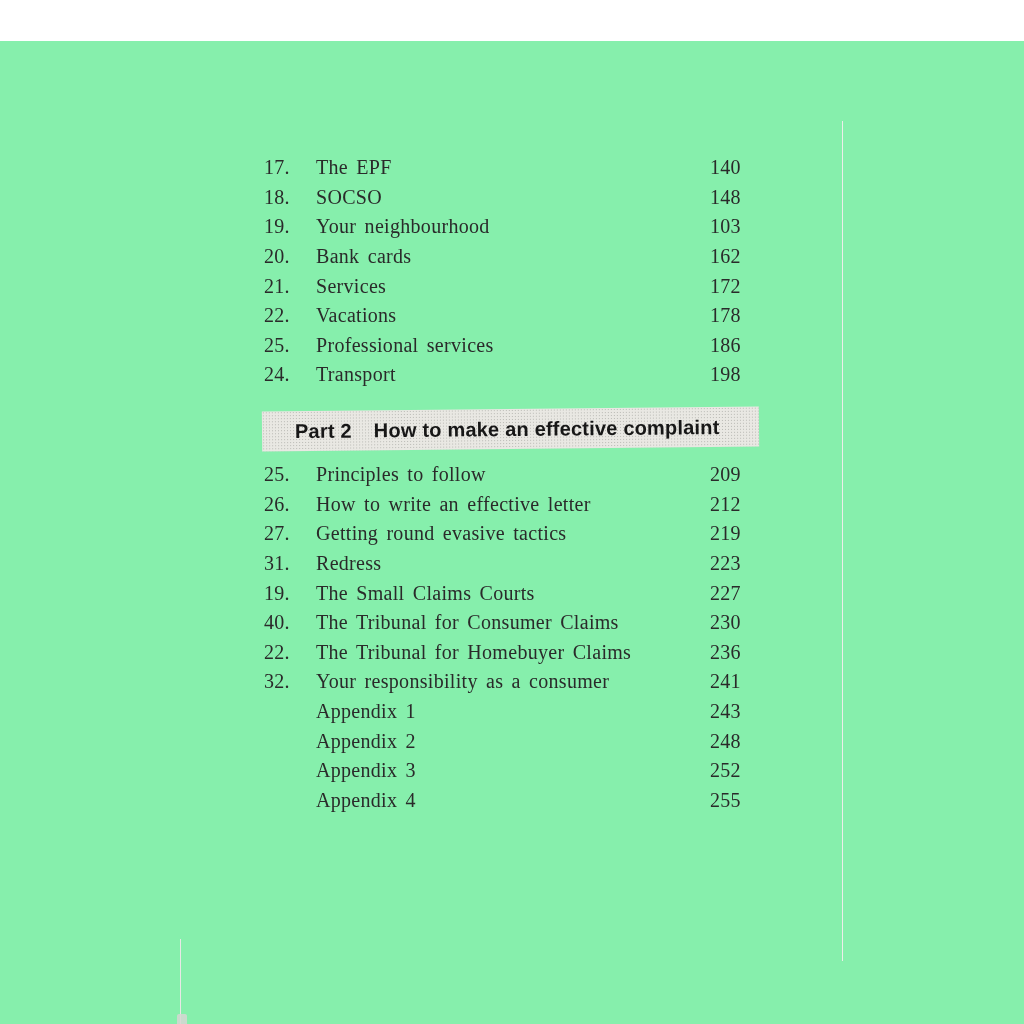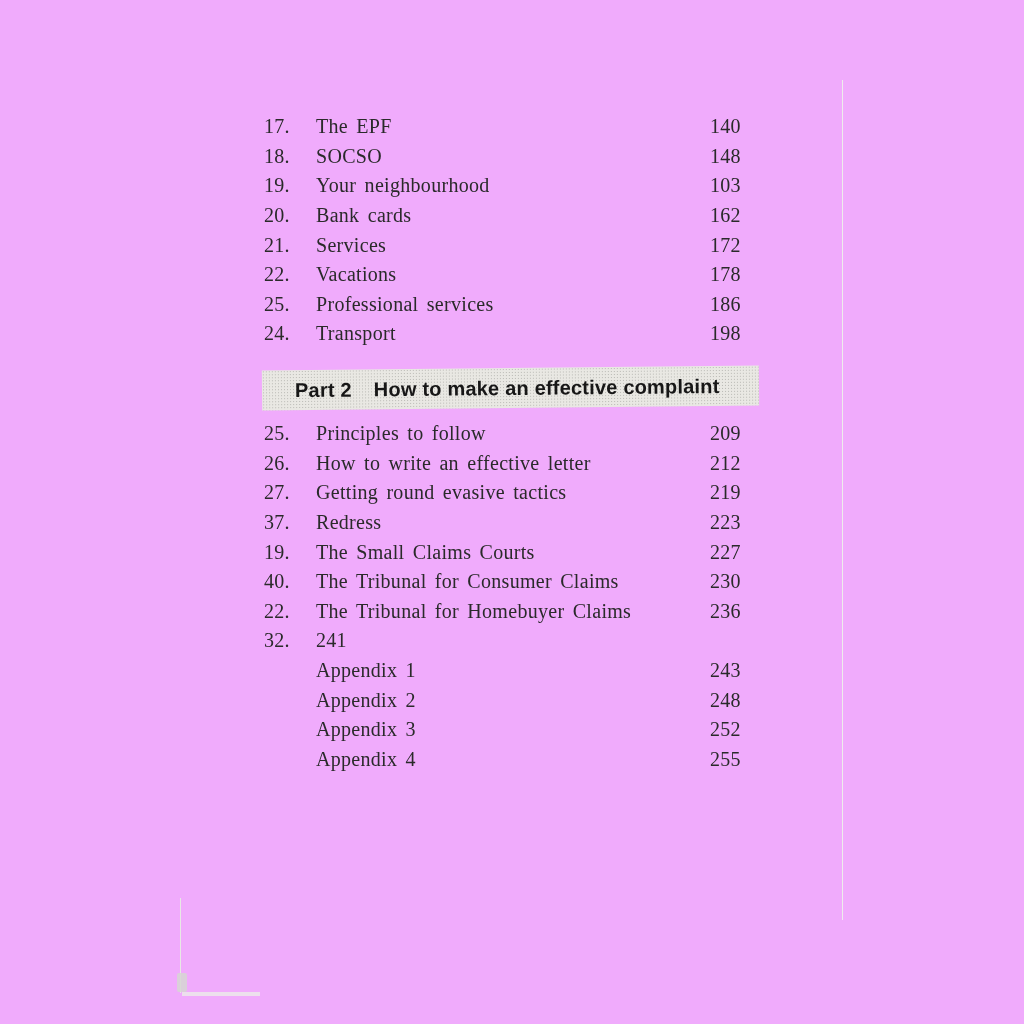--- a/index.html
+++ b/index.html
@@ -6,23 +6,24 @@
     margin: 0;
     padding: 0;
     width: 1024px;
     height: 1024px;
     background: #ffffff;
     overflow: hidden;
   }
   .sheet {
     position: absolute;
     inset: 0;
-    background: #f0abfc;
+    background: #86efac;
     font-family: "Liberation Serif", "DejaVu Serif", serif;
     color: #2a2a2a;
+    margin-top: 41px;
   }
   .toc-block {
     position: absolute;
     left: 264px;
     width: 492px;
   }
   #toc-part1 { top: 112px; }
   #toc-part2 { top: 419px; }
   .toc-row {
     display: flex;
@@ -166,41 +167,42 @@
       <span class="num">26.</span>
       <span class="title">How to write an effective letter</span>
       <span class="page">212</span>
     </div>
     <div class="toc-row">
       <span class="num">27.</span>
       <span class="title">Getting round evasive tactics</span>
       <span class="page">219</span>
     </div>
     <div class="toc-row">
-      <span class="num">37.</span>
+      <span class="num">31.</span>
       <span class="title">Redress</span>
       <span class="page">223</span>
     </div>
     <div class="toc-row">
       <span class="num">19.</span>
       <span class="title">The Small Claims Courts</span>
       <span class="page">227</span>
     </div>
     <div class="toc-row">
       <span class="num">40.</span>
       <span class="title">The Tribunal for Consumer Claims</span>
       <span class="page">230</span>
     </div>
     <div class="toc-row">
       <span class="num">22.</span>
       <span class="title">The Tribunal for Homebuyer Claims</span>
       <span class="page">236</span>
     </div>
     <div class="toc-row">
       <span class="num">32.</span>
+      <span class="title">Your responsibility as a consumer</span>
       <span class="page">241</span>
     </div>
     <div class="toc-row">
       <span class="num"></span>
       <span class="title">Appendix 1</span>
       <span class="page">243</span>
     </div>
     <div class="toc-row">
       <span class="num"></span>
       <span class="title">Appendix 2</span>

